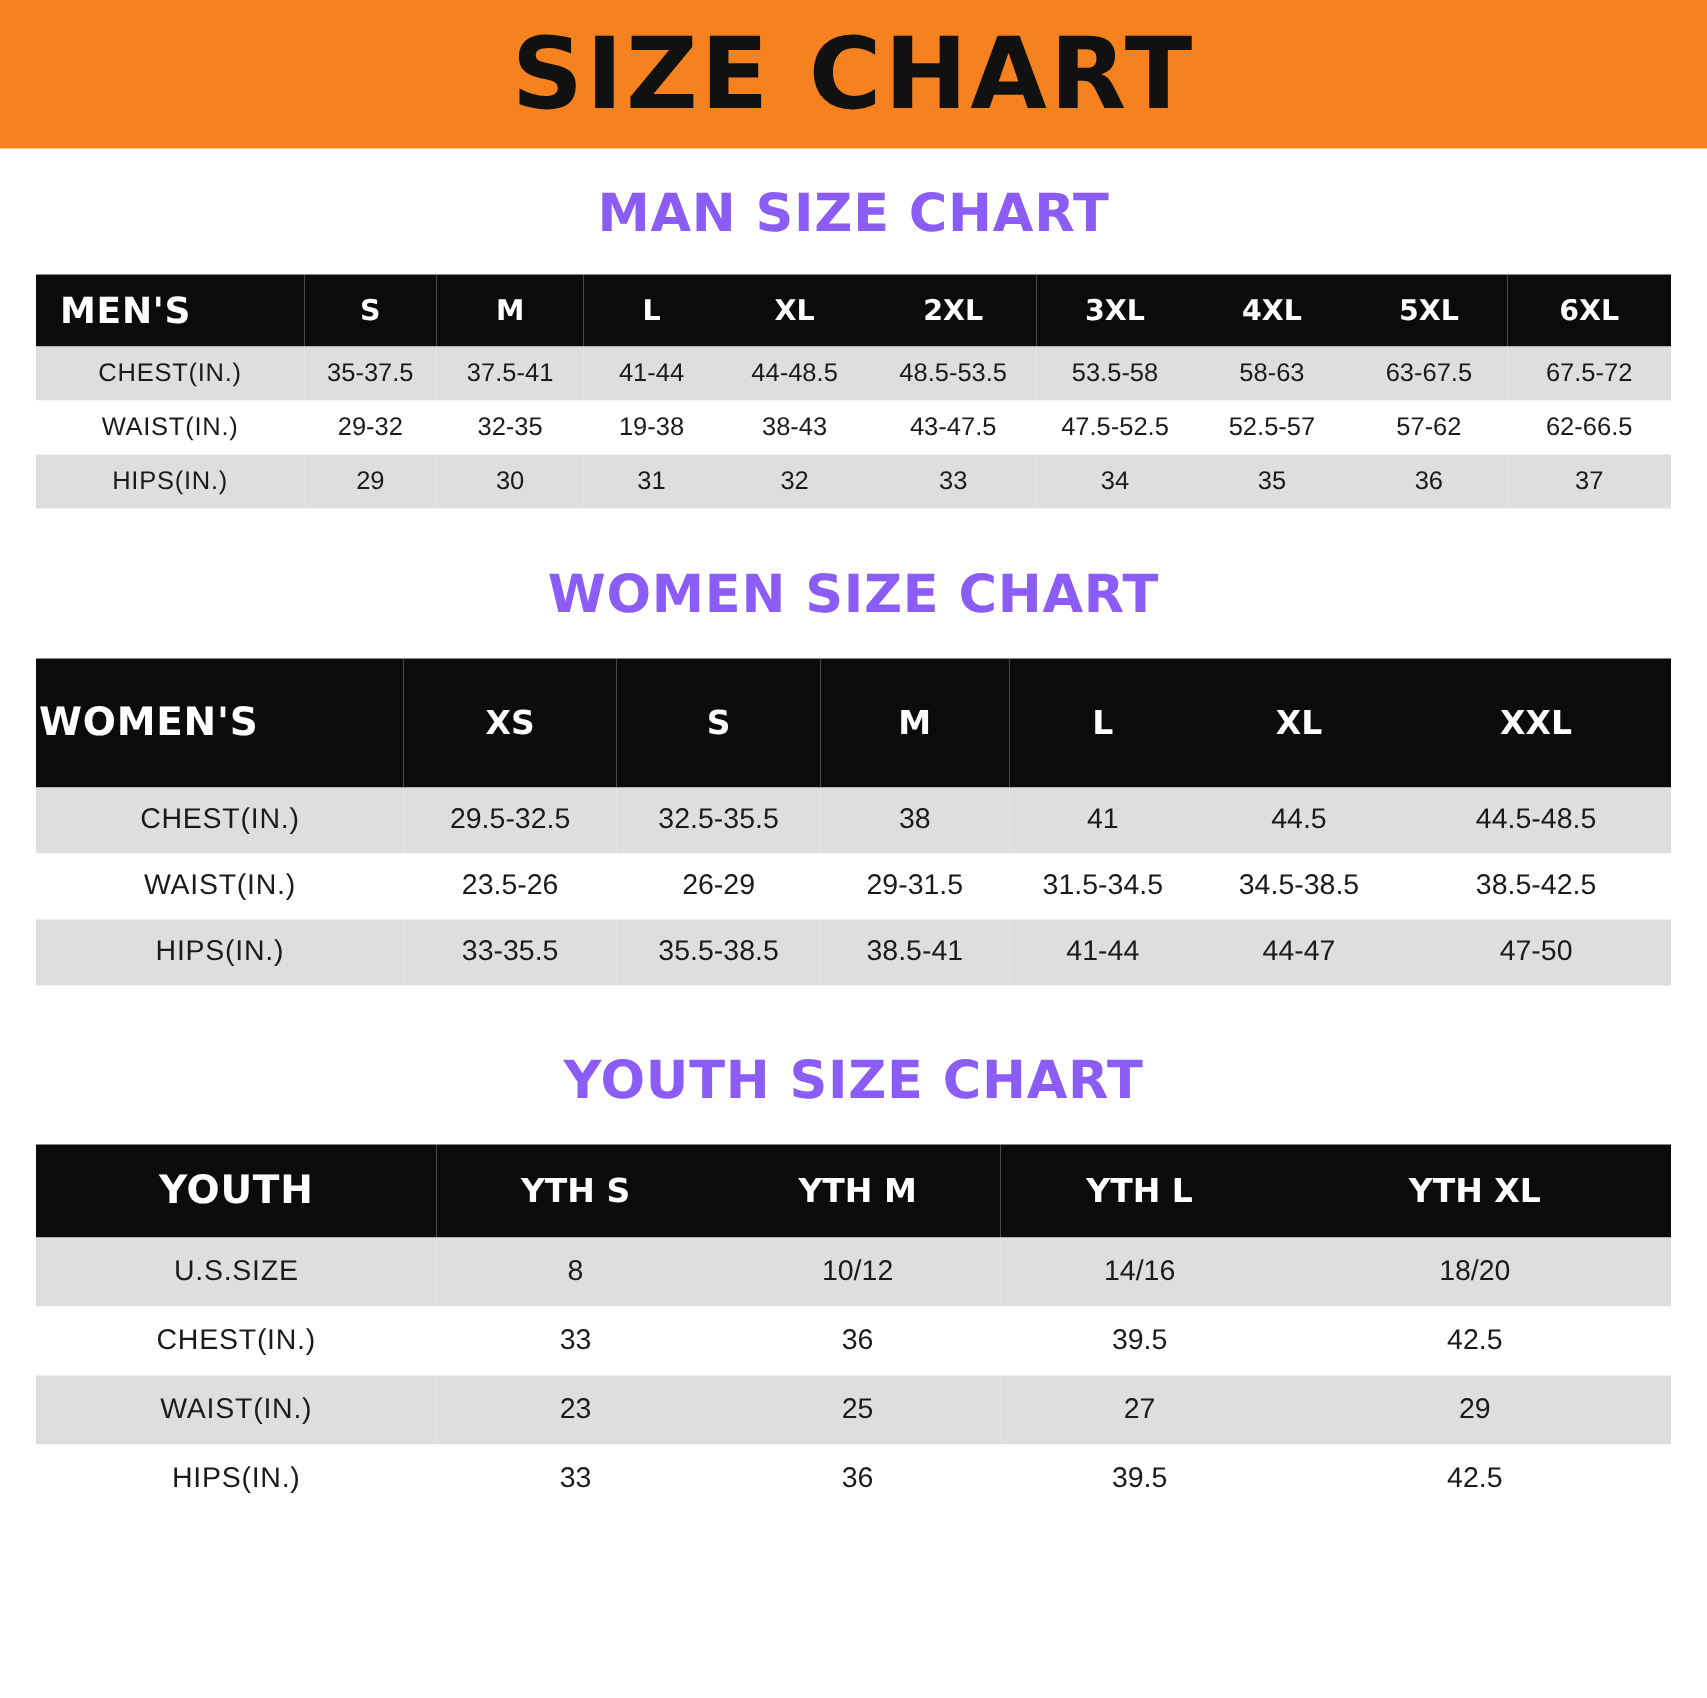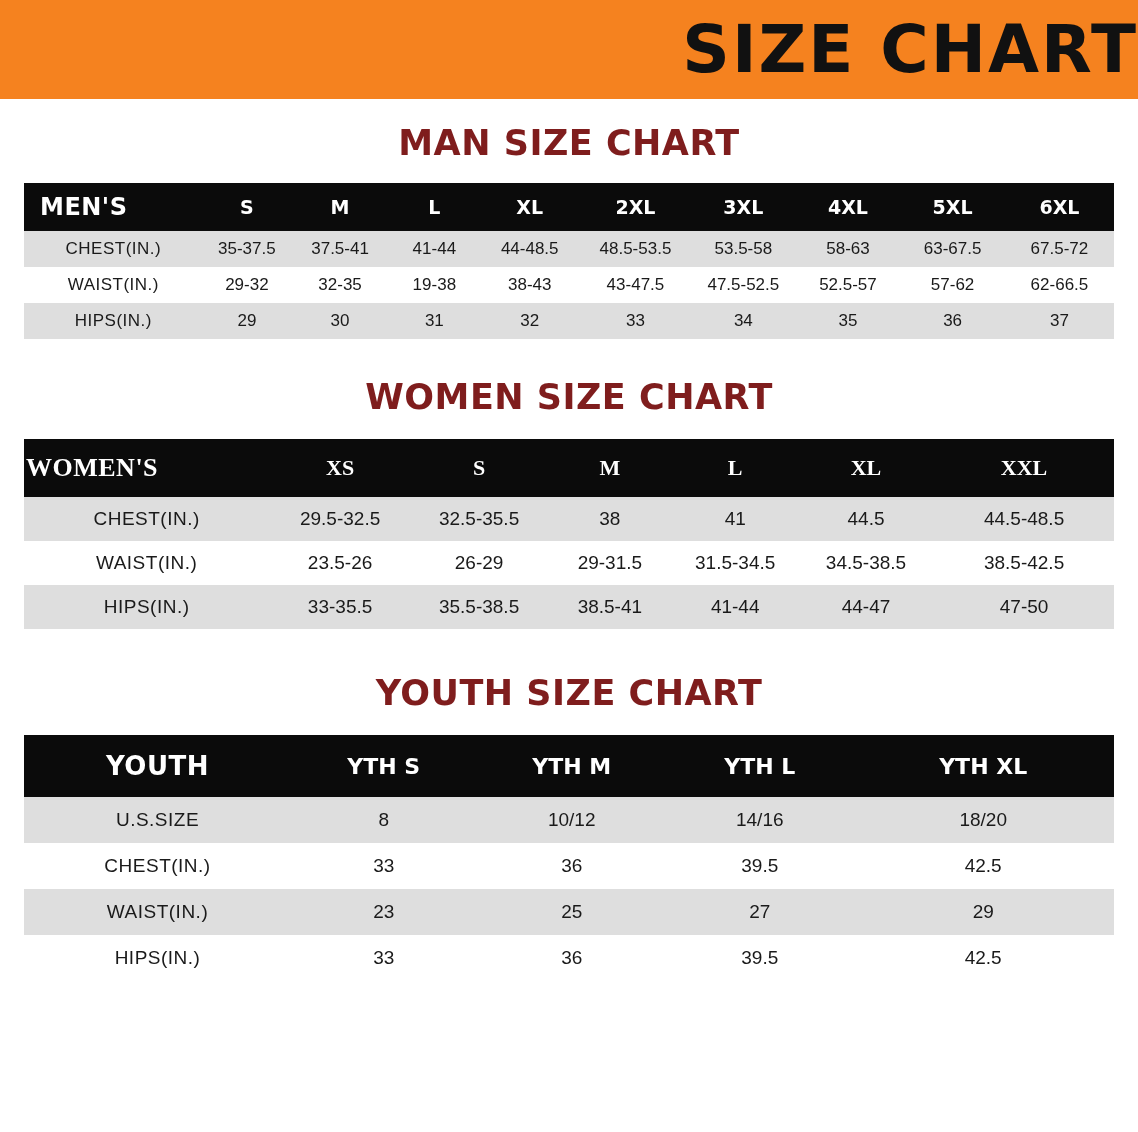--- a/index.html
+++ b/index.html
@@ -15,38 +15,38 @@
     overflow: hidden;
   }
 
   
   .banner {
     width: 100%;
     height: 99px;
     background: #f5821f;
     display: flex;
     align-items: center;
-    justify-content: flex-end;
+    justify-content: center;
   }
   .banner-title {
     font-family: "DejaVu Sans", sans-serif;
     font-weight: bold;
     font-size: 66px;
     letter-spacing: 2px;
     color: #111111;
     line-height: 1;
     text-align: center;
   }
 
   
   .section-title {
     text-align: center;
     font-family: "DejaVu Sans", sans-serif;
     font-weight: bold;
-    color: #7f1d1d;
+    color: #8b5cf6;
     letter-spacing: 0.5px;
   }
   .t-man    { font-size: 35px; margin-top: 24px; margin-bottom: 20px; }
   .t-women  { font-size: 35px; margin-top: 38px; margin-bottom: 22px; }
   .t-youth  { font-size: 35px; margin-top: 44px; margin-bottom: 22px; }
 
   
   .table-wrap {
     margin: 0 24px;
   }
@@ -80,21 +80,21 @@
   tbody tr.shade td { background: #dedede; }
   tbody tr.plain td { background: #ffffff; }
 
   
   .men thead th { font-size: 19px; }
   .men thead th.row-head { font-size: 24px; }
   .men tbody td { font-size: 17px; padding: 8px 1px; }
   .men tbody td.row-head { font-size: 17px; letter-spacing: 0.5px; }
 
   
-  .women thead th { font-size: 22px; padding: 14px 2px; font-family: Liberation Serif, serif; }
+  .women thead th { font-size: 22px; padding: 28px 2px; }
   .women thead th.row-head { font-size: 26px; }
   .women tbody td { font-size: 19px; padding: 11px 2px; }
   .women tbody td.row-head { font-size: 19px; letter-spacing: 0.5px; }
 
   
   .youth thead th { font-size: 22px; padding: 16px 2px; }
   .youth thead th.row-head { font-size: 26px; text-align: center; }
   .youth tbody td { font-size: 19px; padding: 12px 2px; }
   .youth tbody td.row-head { font-size: 19px; letter-spacing: 0.5px; }
 

